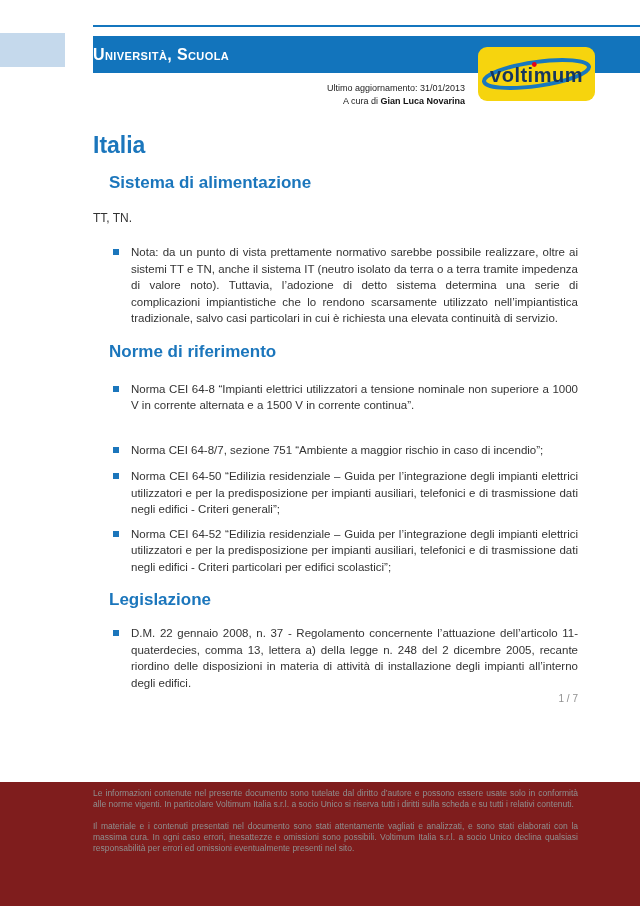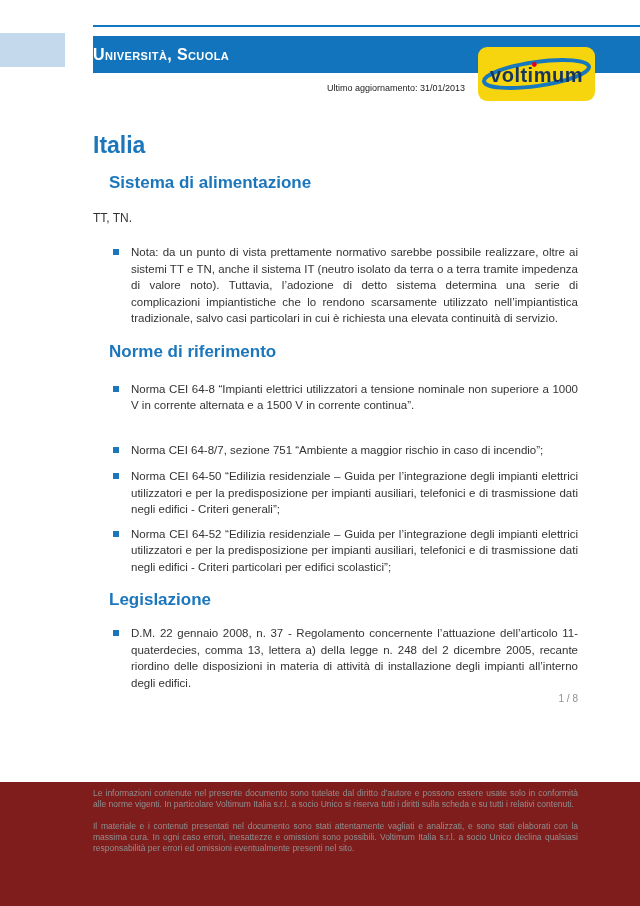--- a/index.html
+++ b/index.html
@@ -113,20 +113,21 @@
 <div class="page">
 
   <div class="corner-square"></div>
   <div class="top-rule"></div>
   <div class="band">
     <span class="band-text">Università, Scuola</span>
   </div>
 
   <div class="meta">
     <div><span>Ultimo aggiornamento:</span> <span>31/01/2013</span></div>
+    <div><span>A cura di</span> <b>Gian Luca Novarina</b></div>
   </div>
 
   <div class="logo">
     <svg width="117" height="54" viewBox="0 0 117 54" xmlns="http://www.w3.org/2000/svg">
       <rect x="0" y="0" width="117" height="54" rx="9" fill="#f6d40e"></rect>
       <ellipse cx="58.5" cy="27" rx="53" ry="12" fill="none" stroke="#1878be" stroke-width="4" transform="rotate(-8 58.5 27)"></ellipse>
       <text x="58.5" y="35" text-anchor="middle" font-family="Liberation Sans, sans-serif" font-size="20" font-weight="bold" fill="#16355e" letter-spacing="0.5">voltimum</text>
       <circle cx="56.3" cy="17.5" r="2.4" fill="#e2001a"></circle>
     </svg>
   </div>
@@ -164,21 +165,21 @@
     </ul>
 
     <h2 class="sec sec-legis">Legislazione</h2>
     <ul class="blist">
       <li class="mt-b5">
         <span class="sq"></span>
         <span>D.M. 22 gennaio 2008, n. 37 - Regolamento concernente l’attuazione dell’articolo 11-quaterdecies, comma 13, lettera a) della legge n. 248 del 2 dicembre 2005, recante riordino delle disposizioni in materia di attività di installazione degli impianti all’interno degli edifici.</span>
       </li>
     </ul>
 
-    <div class="pagenum">1 / 8</div>
+    <div class="pagenum">1 / 7</div>
   </div>
 
   <div class="footer">
     <p>Le informazioni contenute nel presente documento sono tutelate dal diritto d’autore e possono essere usate solo in conformità alle norme vigenti. In particolare Voltimum Italia s.r.l. a socio Unico si riserva tutti i diritti sulla scheda e su tutti i relativi contenuti.</p>
     <p>Il materiale e i contenuti presentati nel documento sono stati attentamente vagliati e analizzati, e sono stati elaborati con la massima cura. In ogni caso errori, inesattezze e omissioni sono possibili. Voltimum Italia s.r.l. a socio Unico declina qualsiasi responsabilità per errori ed omissioni eventualmente presenti nel sito.</p>
   </div>
 
 </div>
 
 </body></html>

